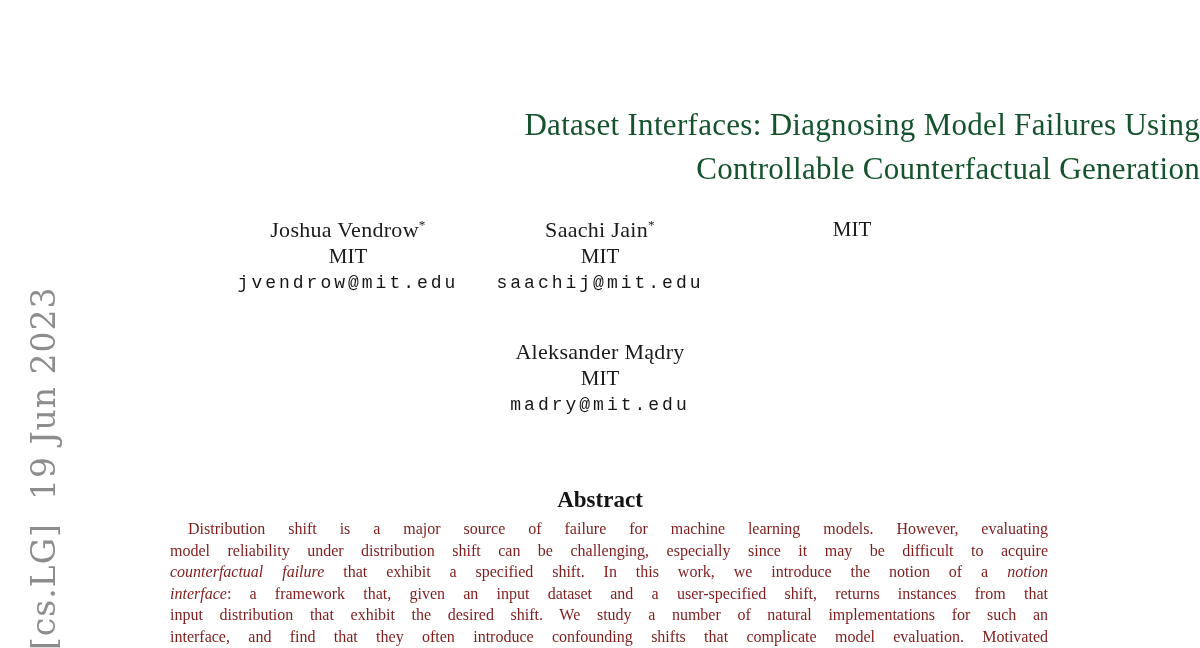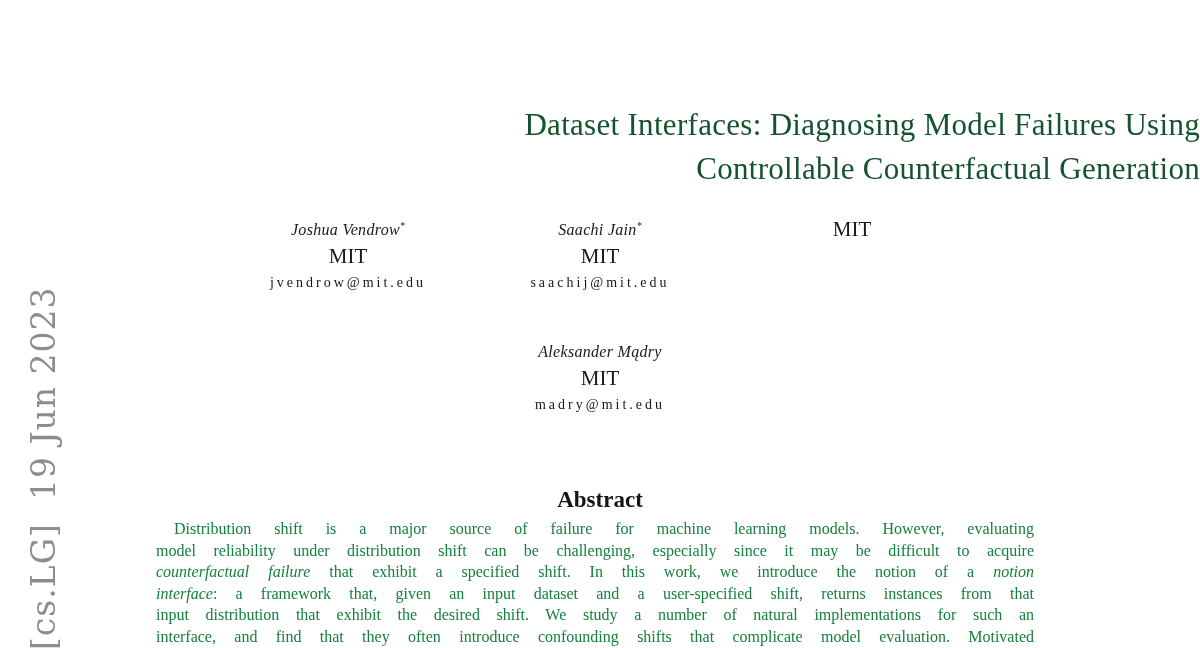--- a/index.html
+++ b/index.html
@@ -51,60 +51,59 @@
     text-align: center;
   }
   .author-single {
     position: absolute;
     top: 338px;
     left: 0;
     width: 100%;
     text-align: center;
   }
   .author-name {
-    font-size: 16px;
+    font-size: 22px;
     line-height: 27px;
     letter-spacing: 0.3px;
-    font-style: italic;
   }
   .author-name sup {
     font-size: 60%;
     vertical-align: super;
     line-height: 0;
   }
   .author-affil {
     font-size: 21px;
     line-height: 27px;
   }
   .author-email {
-    font-family: Liberation Serif, serif;
-    font-size: 14px;
+    font-family: Liberation Mono, monospace;
+    font-size: 18px;
     line-height: 20px;
     letter-spacing: 3px;
     margin-top: 3px;
     color: #161616;
   }
   .abstract-heading {
     position: absolute;
     top: 487px;
     left: 0;
     width: 100%;
     text-align: center;
     font-size: 23px;
     font-weight: bold;
     color: #141414;
   }
   .abstract-body {
     position: absolute;
     top: 518px;
-    left: 156px;
+    left: 170px;
     width: 878px;
     font-size: 16px;
     line-height: 21.5px;
-    color: #15803d;
+    color: #7f1d1d;
   }
   .abs-line {
     text-align: justify;
     text-align-last: justify;
     white-space: normal;
   }
   .abs-line.first {
     padding-left: 18px;
   }
   .it { font-style: italic; }

